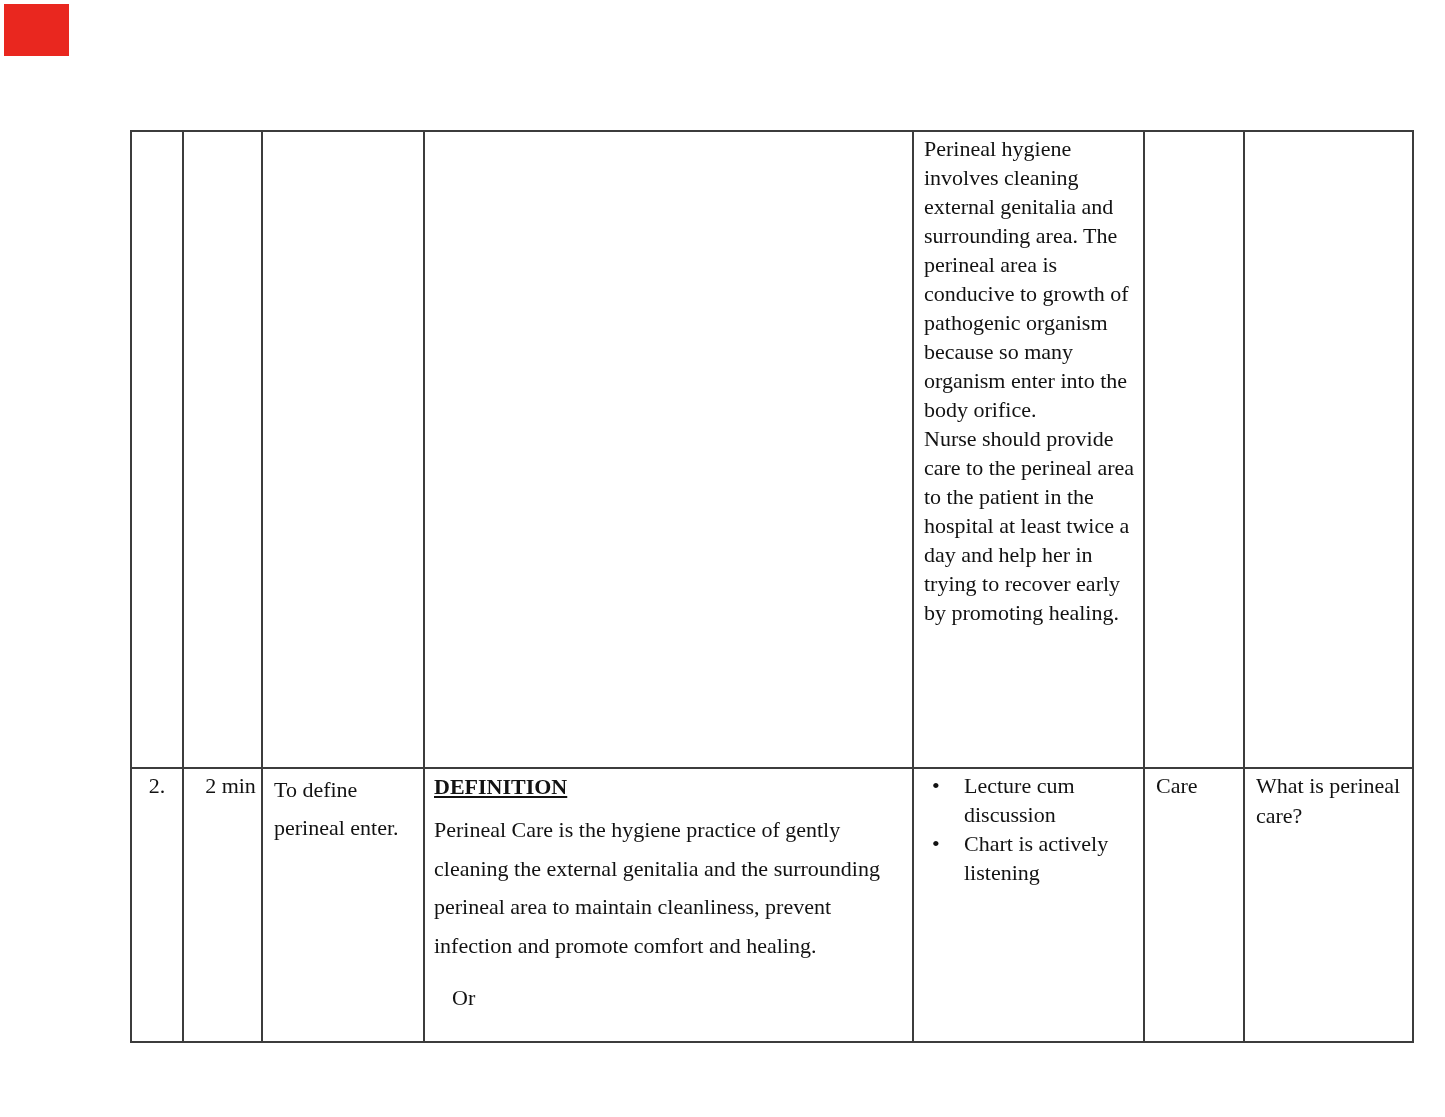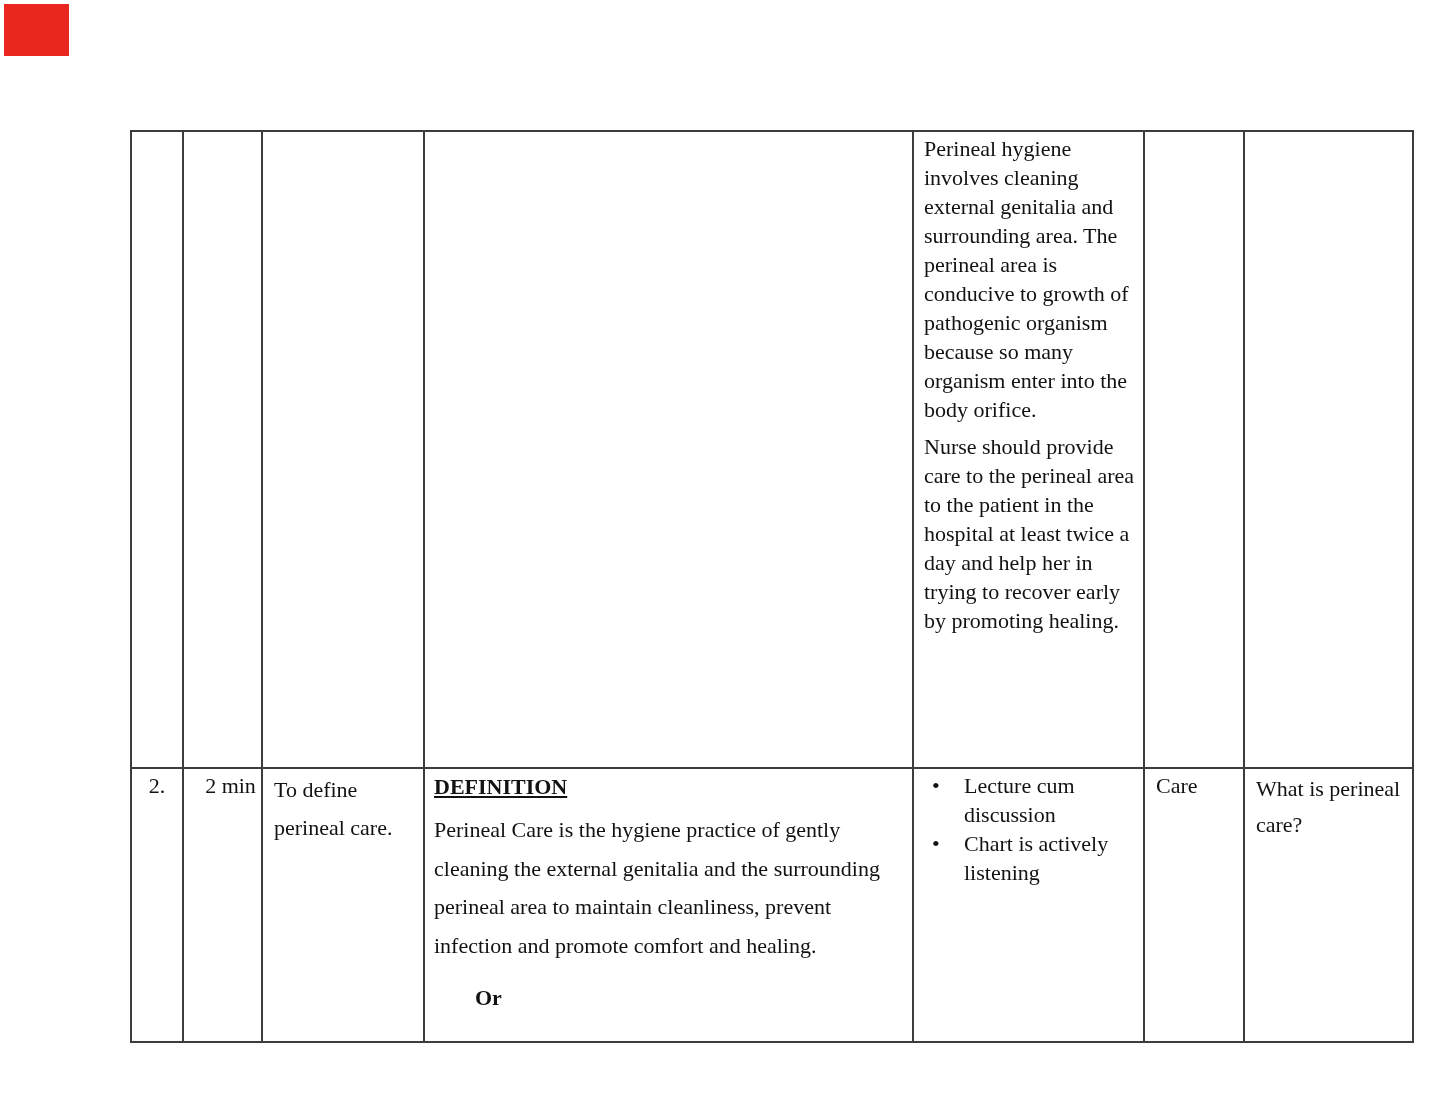--- a/index.html
+++ b/index.html
@@ -34,37 +34,37 @@
     overflow: hidden;
   }
   .pre { white-space: pre; }
 
   td.c-sn   { text-align: center; padding-left: 2px; padding-right: 2px; }
   td.c-time { text-align: center; padding-left: 18px; padding-right: 2px; }
   td.c-obj  { line-height: 38px; }
   td.c-content { line-height: 38.5px; padding-left: 9px; padding-right: 24px; }
   td.c-activity { padding-left: 10px; padding-right: 4px; }
   td.c-av   { line-height: 30px; }
-  td.c-eval { line-height: 36px; padding-right: 12px; }
+  td.c-eval { line-height: 30px; padding-right: 12px; }
 
   .def-heading {
     font-weight: bold;
     text-decoration: underline;
     line-height: 31px;
     margin: 0;
   }
   td.c-content p.def-para { margin: 9px 0 0 0; }
   .or-label {
-    font-weight: bold;
+    font-weight: normal;
     line-height: 31px;
-    margin: 17px 0 0 41px;
+    margin: 17px 0 0 18px;
   }
 
   td.c-activity p { margin: 0; }
-  td.c-activity p + p { margin-top: 8px; }
+  td.c-activity p + p { margin-top: 0; }
 
   .bullet-row { display: flex; align-items: flex-start; padding-left: 8px; }
   .bullet-glyph { flex: 0 0 32px; width: 32px; line-height: 29px; }
   .bullet-text { flex: 1 1 auto; line-height: 29px; }
 </style>
 </head>
 <body>
 
 <div class="page">
 
@@ -112,21 +112,21 @@
 
     <tr class="r2">
       <td class="c-sn">
         <span>2.</span>
       </td>
       <td class="c-time">
         <span>2 min</span>
       </td>
       <td class="c-obj">
         <span class="pre">To define
-perineal care.</span>
+perineal enter.</span>
       </td>
       <td class="c-content">
         <div class="def-heading">DEFINITION</div>
         <p class="def-para pre">Perineal Care is the hygiene practice of gently
 cleaning the external genitalia and the surrounding
 perineal area to maintain cleanliness, prevent
 infection and promote comfort and healing.</p>
         <div class="or-label">Or</div>
       </td>
       <td class="c-activity">

